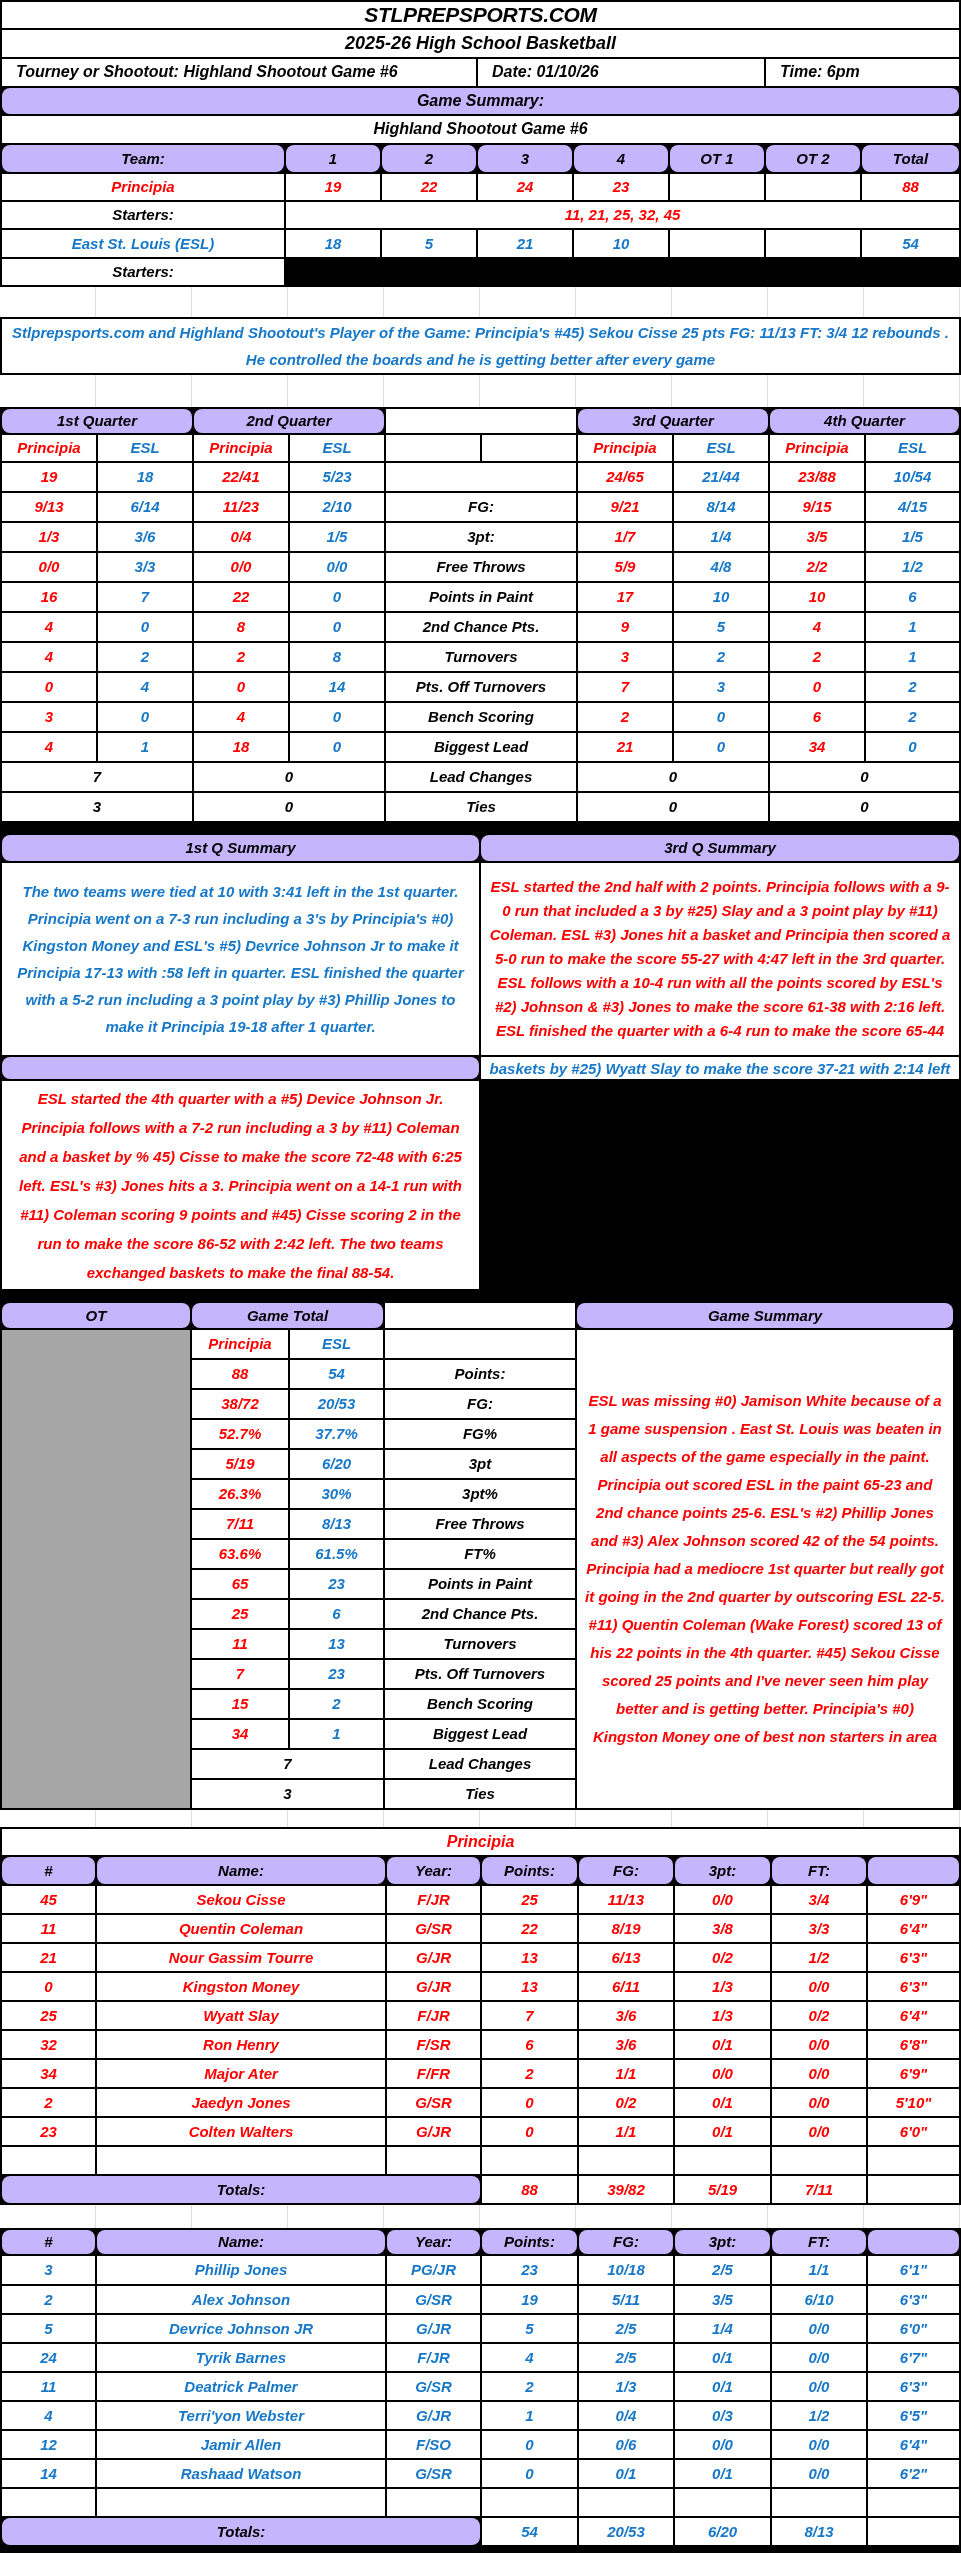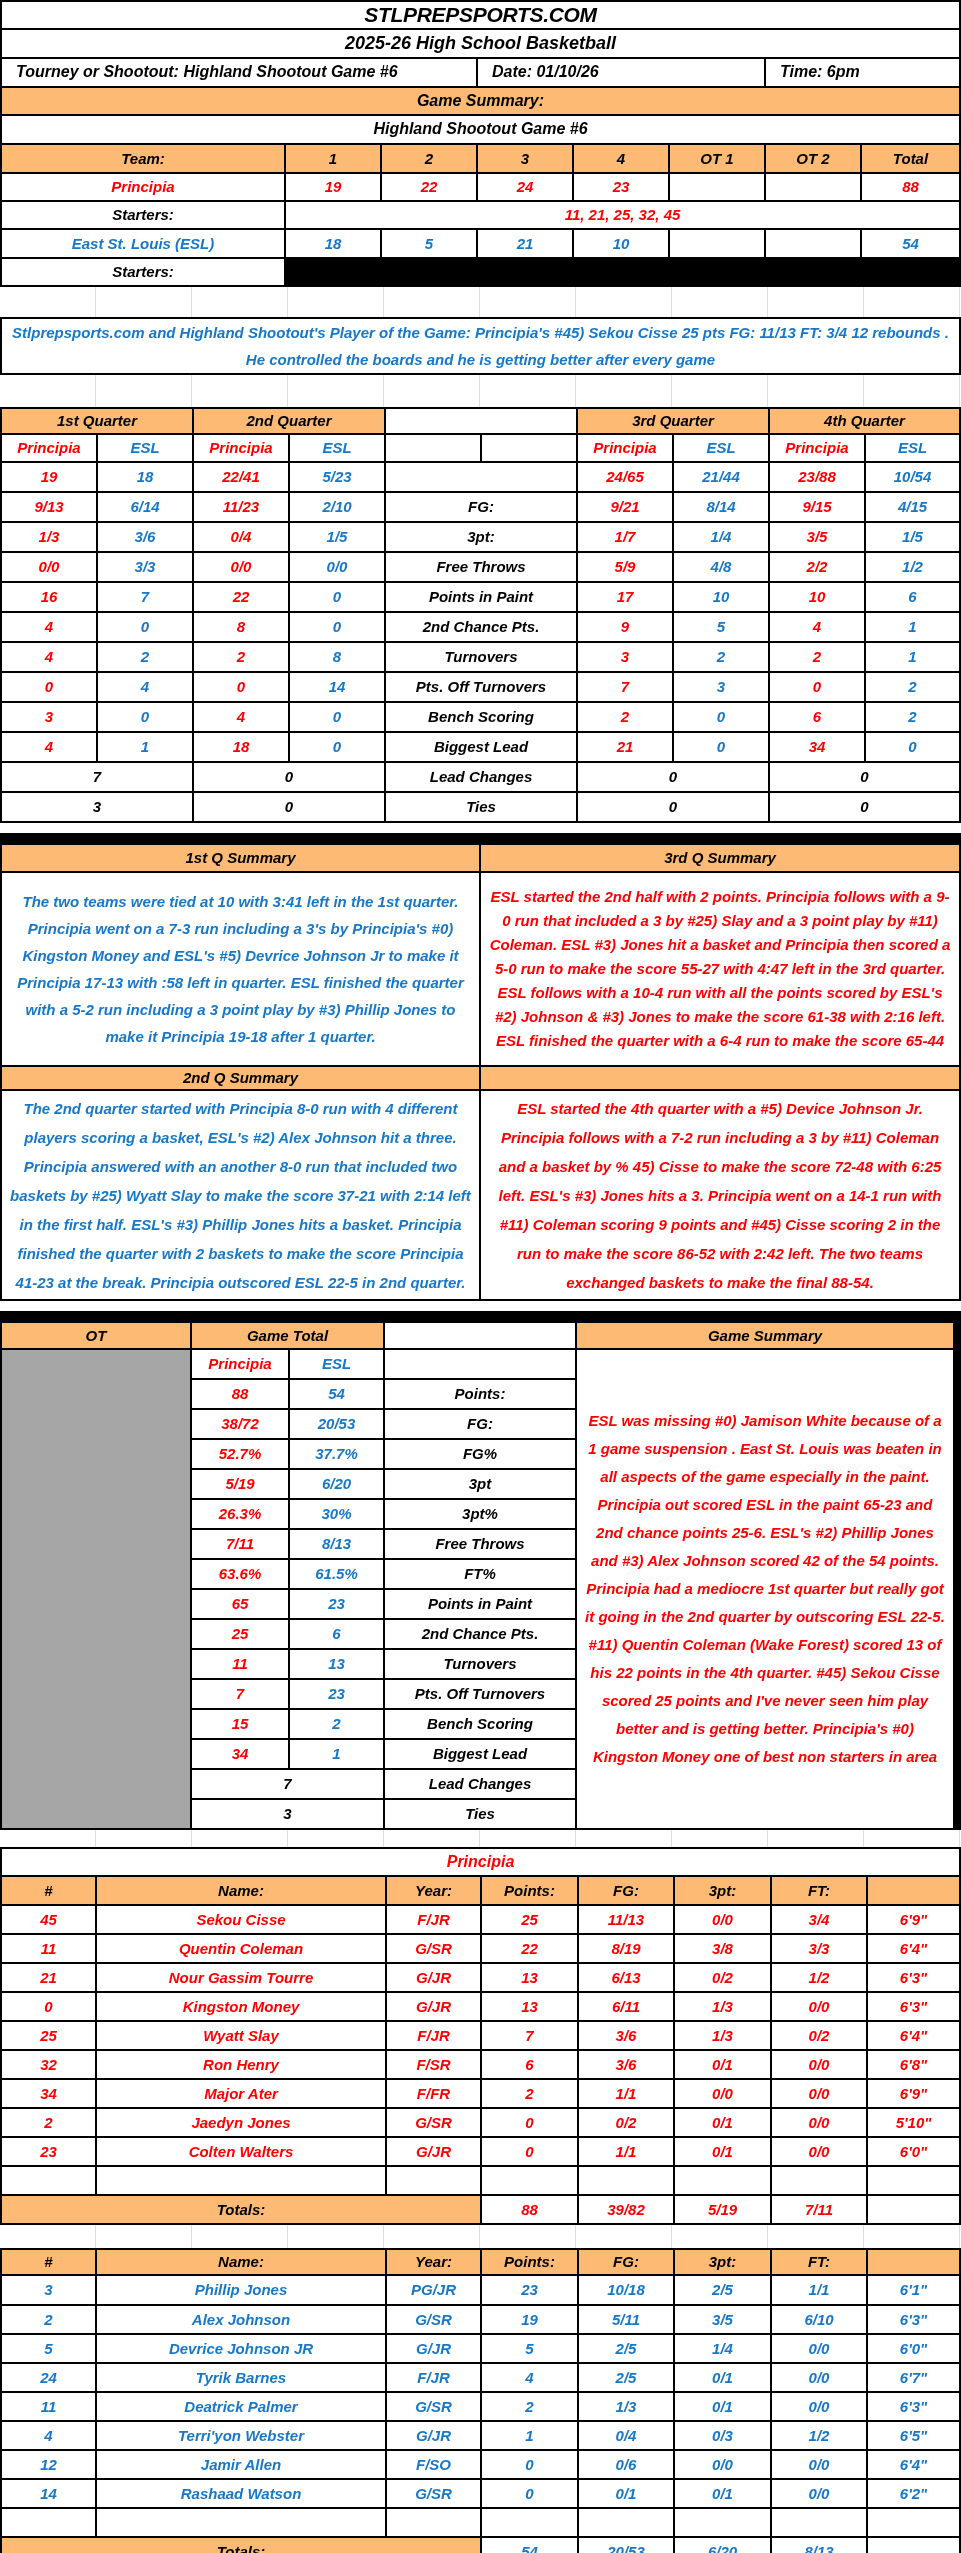--- a/index.html
+++ b/index.html
@@ -2,24 +2,24 @@
 <html><head>
 <meta charset="utf-8">
 <style>
   html,body{margin:0;padding:0;}
   body{
     width:961px;background:#fff;color:#000;
     font-family:"Liberation Sans",sans-serif;
     font-weight:700;font-style:italic;
   }
   .tbl{display:grid;background:#000;gap:2px;padding:2px;}
-  .np{padding-top:12px;margin-top:10px;}
+  .np{padding-top:12px;}
   .c{background:#fff;display:flex;align-items:center;justify-content:center;
      text-align:center;font-size:15px;line-height:1.15;overflow:hidden;}
-  .hd{background:#fdba74;}
+  .hd{background:#c4b5fd;border-radius:8px;}
   .red{color:#FF0000;}
   .blue{color:#1878C8;}
   .left{justify-content:flex-start;text-align:left;padding-left:14px;}
   .t1{font-size:21px;letter-spacing:-.3px;}
   .t2{font-size:18px;font-style:italic;}
   .t3{font-size:16px;}
   .sp2{grid-column:span 2}.sp3{grid-column:span 3}.sp7{grid-column:span 7}.sp8{grid-column:span 8}
   .rowc{display:contents;}
   .qtext{font-size:15px;padding:0 6px;}
   .lh27{line-height:27px;}
@@ -234,21 +234,20 @@
   <div class="c sp2">Ties</div>
   <div class="c sp2">0</div>
   <div class="c sp2">0</div>
 </div>
 
 <div class="tbl np" id="qsum">
   <div class="c hd">1st Q Summary</div>
   <div class="c hd">3rd Q Summary</div>
   <div class="c blue qtext lh27">The two teams were tied at 10 with 3:41 left in the 1st quarter. Principia went on a 7-3 run including a 3's by Principia's #0) Kingston Money and ESL's #5) Devrice Johnson Jr to make it Principia 17-13 with :58 left in quarter. ESL finished the quarter with a 5-2 run including a 3 point play by #3) Phillip Jones to make it Principia 19-18 after  1 quarter.</div>
   <div class="c red qtext lh24">ESL started the 2nd half with 2 points. Principia follows with a 9-0 run that included a 3 by #25) Slay and a 3 point play by #11) Coleman. ESL #3) Jones hit a basket and Principia then scored a 5-0 run to make the score 55-27 with 4:47 left in the 3rd quarter. ESL follows with a 10-4 run with all the points scored by ESL's #2) Johnson &amp; #3) Jones to make the score 61-38 with 2:16 left. ESL finished the quarter with a 6-4 run to make the score 65-44</div>
-  <div class="c hd">2nd Q Summary</div>
   <div class="c hd"></div>
   <div class="c blue qtext lh29">The 2nd quarter started with Principia 8-0 run with 4 different players scoring a basket, ESL's #2) Alex Johnson hit a three. Principia answered with an another 8-0 run that included two baskets by #25) Wyatt Slay to make the score 37-21 with 2:14 left in the first half. ESL's #3) Phillip Jones hits a basket. Principia finished the quarter with 2 baskets to make the score Principia 41-23 at the break. Principia outscored ESL 22-5 in 2nd quarter.</div>
   <div class="c red qtext lh29">ESL started the 4th quarter with a #5) Device Johnson Jr. Principia follows with a 7-2 run including a 3 by #11) Coleman and a basket by % 45) Cisse to make the score 72-48 with 6:25 left. ESL's #3) Jones hits a 3. Principia went on a 14-1 run with #11) Coleman scoring 9 points and #45) Cisse scoring 2 in the run to make the score 86-52 with 2:42 left. The two teams exchanged baskets to make the final 88-54.</div>
 </div>
 
 <div class="tbl np" id="gtot">
   <div class="c hd">OT</div>
   <div class="c hd sp2">Game Total</div>
   <div class="c"></div>
   <div class="c hd">Game Summary</div>

